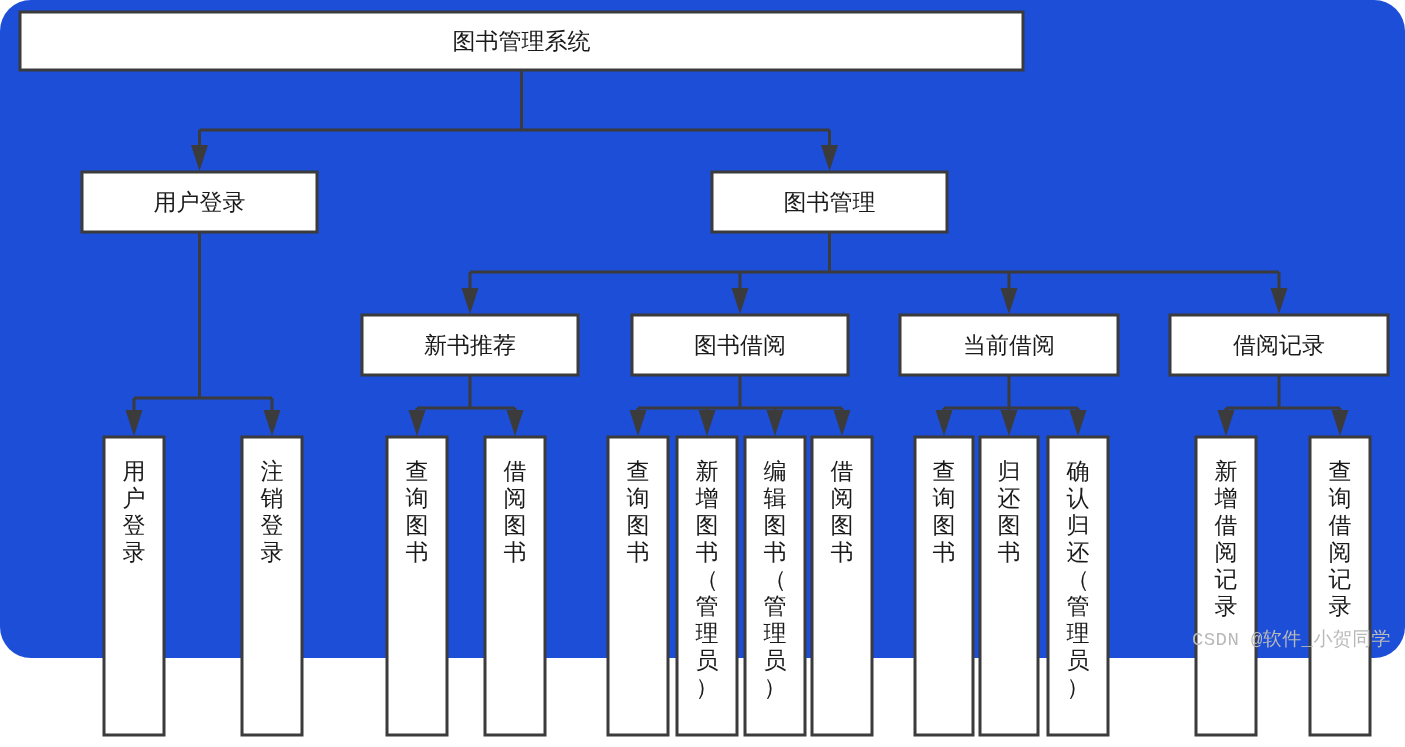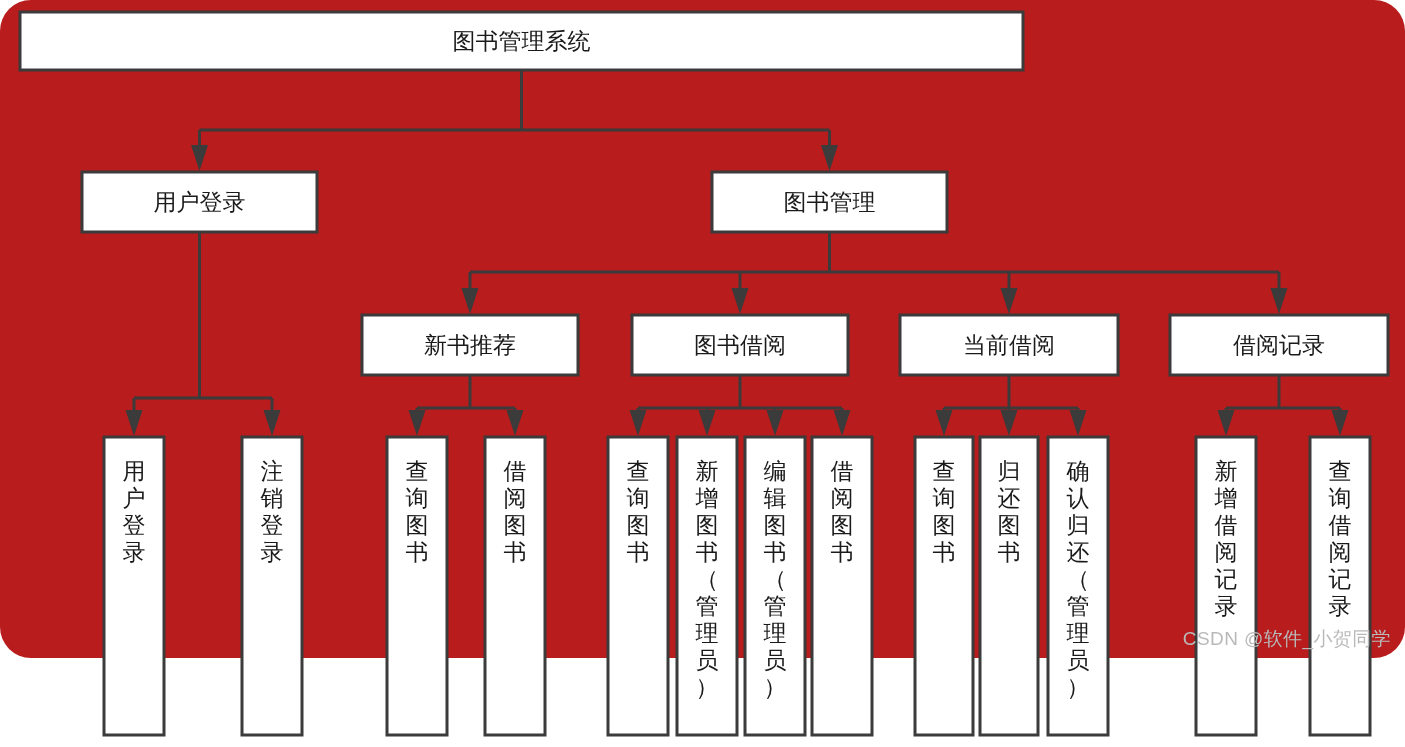--- a/index.html
+++ b/index.html
@@ -11,21 +11,21 @@
   body {
     width: 1405px;
     height: 747px;
     overflow: hidden;
     font-family: "DejaVu Sans", "Liberation Sans", sans-serif;
   }
   #diagram-root {
     position: relative;
     width: 1405px;
     height: 658px;
-    background: #b91c1c;
+    background: #1d4ed8;
     border-radius: 31px;
   }
   svg#diagram-svg {
     position: absolute;
     left: 0;
     top: 0;
     width: 1405px;
     height: 747px;
     display: block;
   }
@@ -54,21 +54,21 @@
   .node-label-vertical {
     fill: #1a1a1a;
     font-family: "DejaVu Sans", "Liberation Sans", sans-serif;
     font-size: 23px;
     text-anchor: middle;
   }
   .watermark {
     position: absolute;
     right: 14px;
     bottom: 6px;
-    font-family: Liberation Sans, sans-serif;
+    font-family: Liberation Mono, monospace;
     font-size: 19px;
     color: #b9b9b9;
     letter-spacing: 0.4px;
     white-space: nowrap;
     user-select: none;
   }
 </style>
 </head>
 <body>
 

